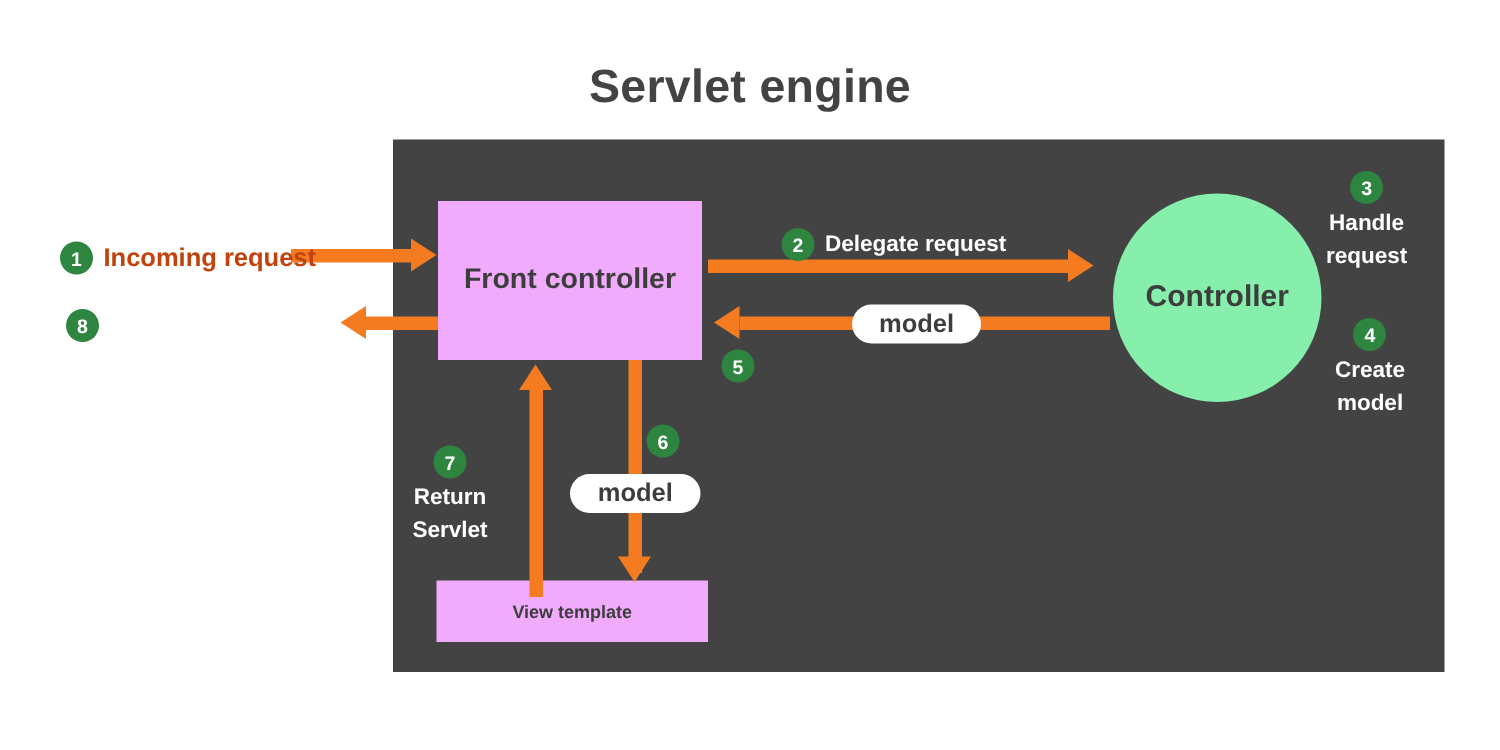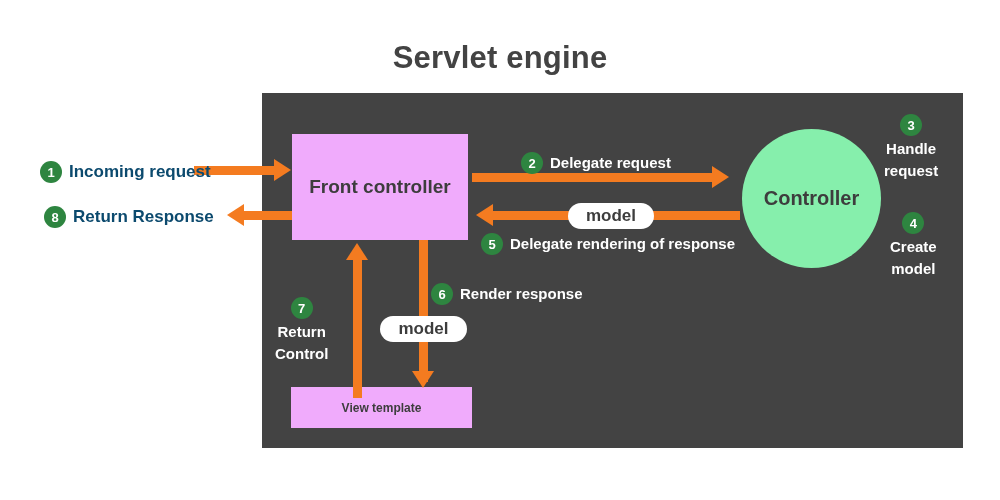--- a/index.html
+++ b/index.html
@@ -59,21 +59,21 @@
   .head-l{border-top:11px solid transparent;border-bottom:11px solid transparent;border-right:17px solid #F47B20;}
   .head-u{border-left:11px solid transparent;border-right:11px solid transparent;border-bottom:17px solid #F47B20;}
   .head-d{border-left:11px solid transparent;border-right:11px solid transparent;border-top:17px solid #F47B20;}
 
   
   .lbl{
     position:absolute;display:flex;align-items:center;gap:7px;
     font-weight:bold;white-space:nowrap;z-index:7;
   }
   .lbl .txt{line-height:1.18;}
-  .lbl.dark .txt{color:#0c4a6e;}
+  .lbl.dark .txt{color:#c2410c;}
   .lbl.light .txt{color:#ffffff;}
   .lbl.stack{flex-direction:column;gap:4px;text-align:center;align-items:center;}
 
   .badge{
     width:22px;height:22px;border-radius:50%;
     background:#2E8540;color:#ffffff;
     display:flex;align-items:center;justify-content:center;
     font-size:13px;font-weight:bold;flex:0 0 auto;
   }
 
@@ -120,49 +120,46 @@
   <div class="pill" id="pill-1">model</div>
   <div class="pill" id="pill-2">model</div>
 
   <div class="lbl dark" id="lbl-1">
     <span class="badge">1</span>
     <span class="txt">Incoming request</span>
   </div>
 
   <div class="lbl dark" id="lbl-8">
     <span class="badge">8</span>
-    <span class="txt">Return Response</span>
   </div>
 
   <div class="lbl light" id="lbl-2">
     <span class="badge">2</span>
     <span class="txt">Delegate request</span>
   </div>
 
   <div class="lbl light" id="lbl-5">
     <span class="badge">5</span>
-    <span class="txt">Delegate rendering of response</span>
   </div>
 
   <div class="lbl light stack" id="lbl-3">
     <span class="badge">3</span>
     <span class="txt">Handle</span>
     <span class="txt">request</span>
   </div>
 
   <div class="lbl light stack" id="lbl-4">
     <span class="badge">4</span>
     <span class="txt">Create</span>
     <span class="txt">model</span>
   </div>
 
   <div class="lbl light" id="lbl-6">
     <span class="badge">6</span>
-    <span class="txt">Render response</span>
   </div>
 
   <div class="lbl light stack" id="lbl-7">
     <span class="badge">7</span>
     <span class="txt">Return</span>
-    <span class="txt">Control</span>
+    <span class="txt">Servlet</span>
   </div>
 
 </div>
 
 </body></html>

